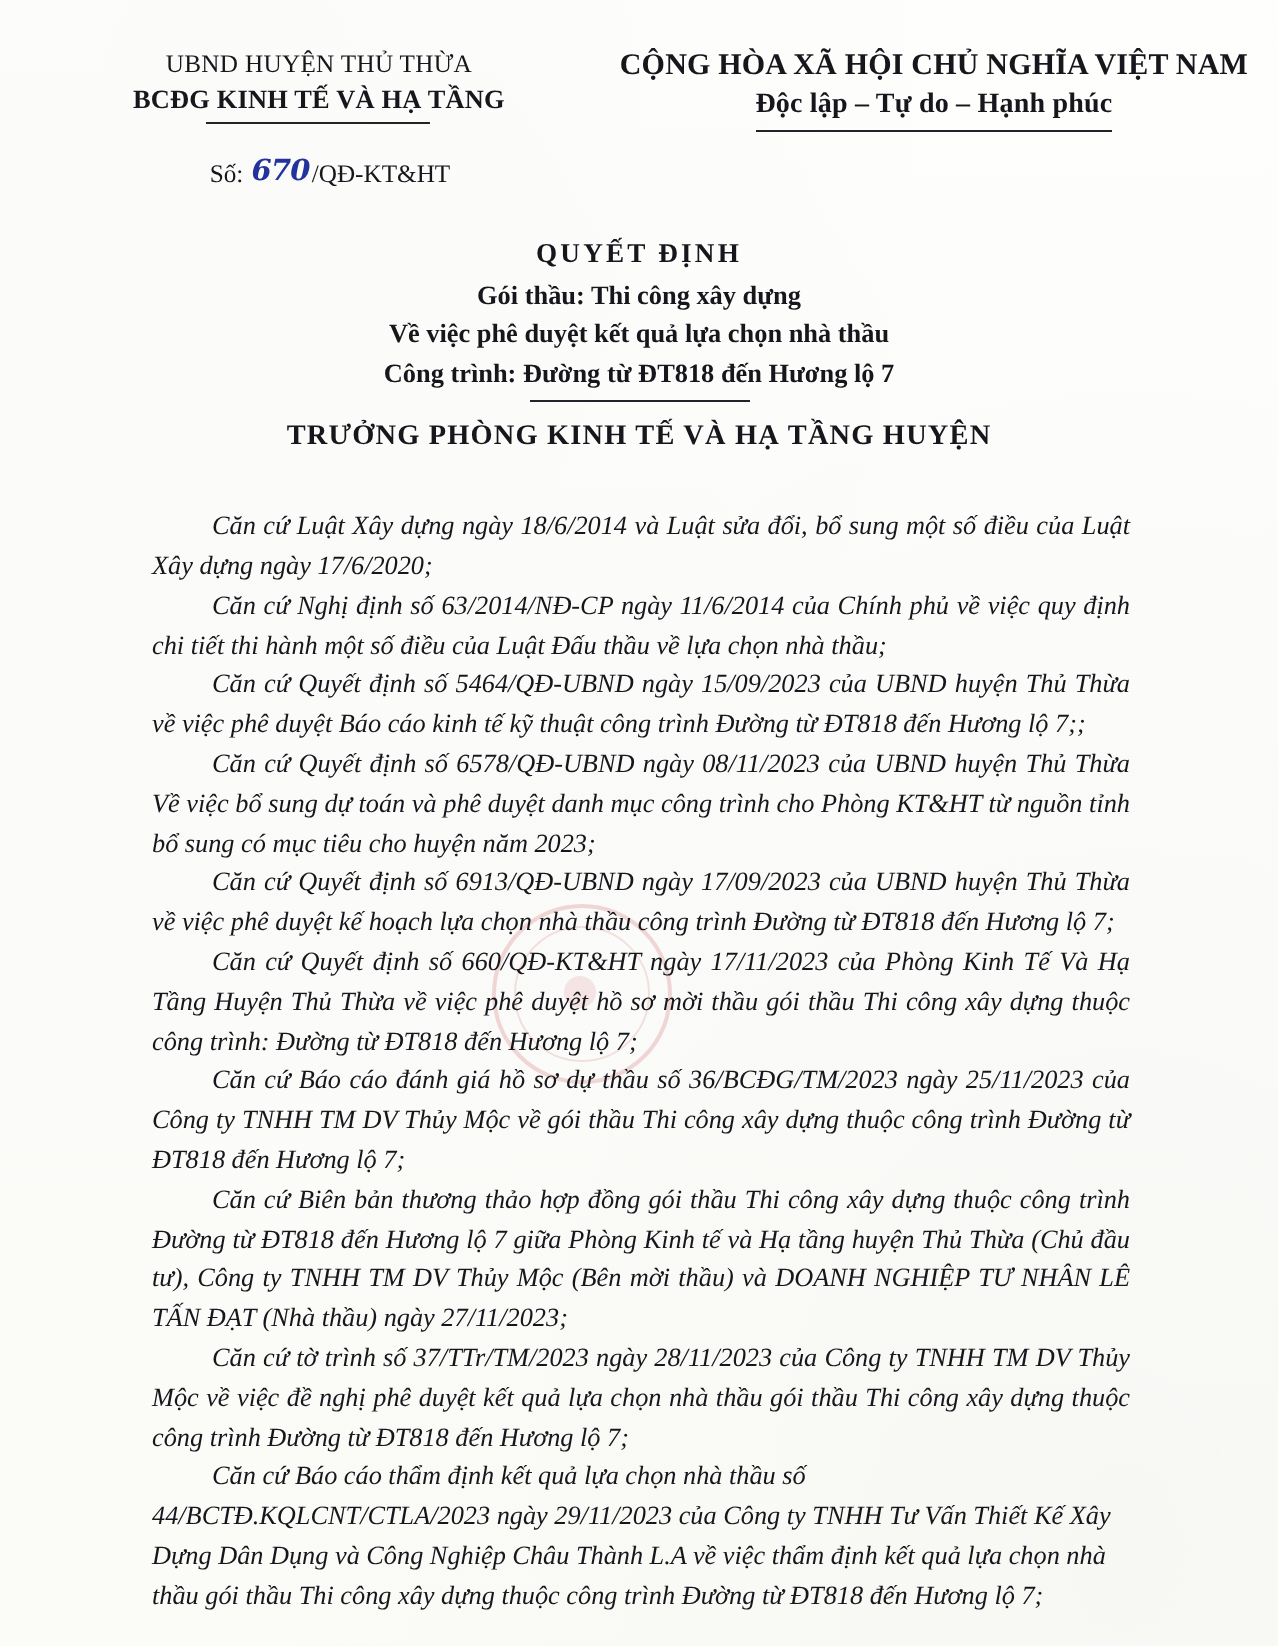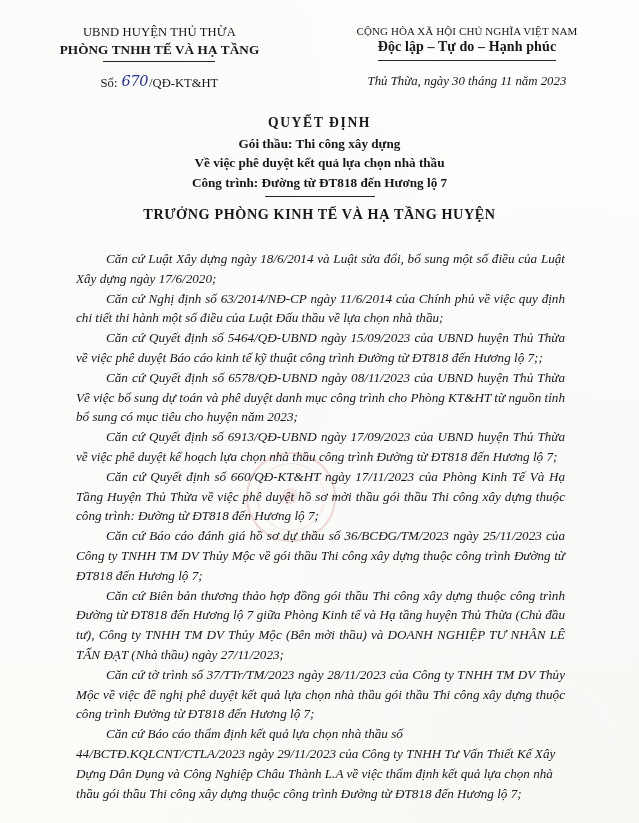--- a/index.html
+++ b/index.html
@@ -89,22 +89,22 @@
     font-family: Liberation Serif, serif;
   }
   .org-line2 {
     font-size: 13.2px;
     font-weight: bold;
     letter-spacing: 0.1px;
     line-height: 1.32;
     white-space: nowrap;
   }
   .nation-line1 {
-    font-size: 11px;
-    font-weight: normal;
+    font-size: 15px;
+    font-weight: bold;
     letter-spacing: 0.1px;
     line-height: 1.3;
     white-space: nowrap;
   }
   .nation-line2 {
     font-size: 14px;
     font-weight: bold;
     letter-spacing: 0.1px;
     line-height: 1.34;
     white-space: nowrap;
@@ -127,21 +127,21 @@
     text-align: center;
     padding-left: 18px;
     font-size: 12.6px;
     white-space: nowrap;
   }
   .docnum-left .num-hand {
     font-family: "DejaVu Serif", serif;
     color: #24339c;
     font-size: 14.5px;
     font-style: italic;
-    font-weight: 400;
+    font-weight: 700;
     letter-spacing: -0.4px;
     padding: 0 1px;
     position: relative;
     top: -1px;
   }
   .docnum-right {
     width: 54%;
     text-align: center;
     padding-right: 6px;
     font-size: 12.8px;
@@ -202,33 +202,32 @@
 
 <div id="page">
   <div id="paper-texture"></div>
   <div id="seal-watermark"></div>
 
   <div id="content">
 
     <div class="masthead">
       <div class="mast-left">
         <div class="org-line1">UBND HUYỆN THỦ THỪA</div>
-        <div class="org-line2">PHÒNG TNHH TẾ VÀ HẠ TẦNG</div>
+        <div class="org-line2">BCĐG KINH TẾ VÀ HẠ TẦNG</div>
         <div class="rule rule-left"></div>
       </div>
       <div class="mast-right">
         <div class="nation-line1">CỘNG HÒA XÃ HỘI CHỦ NGHĨA VIỆT NAM</div>
         <div class="nation-line2">Độc lập – Tự  do – Hạnh phúc</div>
         <div class="rule rule-right"></div>
       </div>
     </div>
 
     <div class="docnum-row">
       <div class="docnum-left"><span>Số:</span> <span class="num-hand">670</span><span>/QĐ-KT&amp;HT</span></div>
-      <div class="docnum-right">Thủ Thừa, ngày 30 tháng 11 năm 2023</div>
     </div>
 
     <div class="title-block">
       <div class="t-quyetdinh">QUYẾT ĐỊNH</div>
       <div class="t-sub">Gói thầu: Thi công xây dựng</div>
       <div class="t-sub">Về việc phê duyệt kết quả lựa chọn nhà thầu</div>
       <div class="t-sub">Công trình: Đường từ ĐT818 đến Hương lộ 7</div>
       <div class="rule-title"></div>
       <div class="t-signer">TRƯỞNG PHÒNG KINH TẾ VÀ HẠ TẦNG HUYỆN</div>
     </div>

